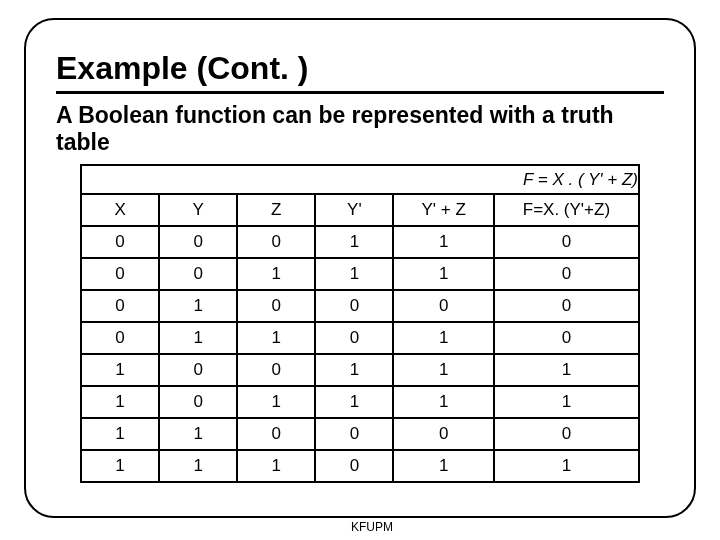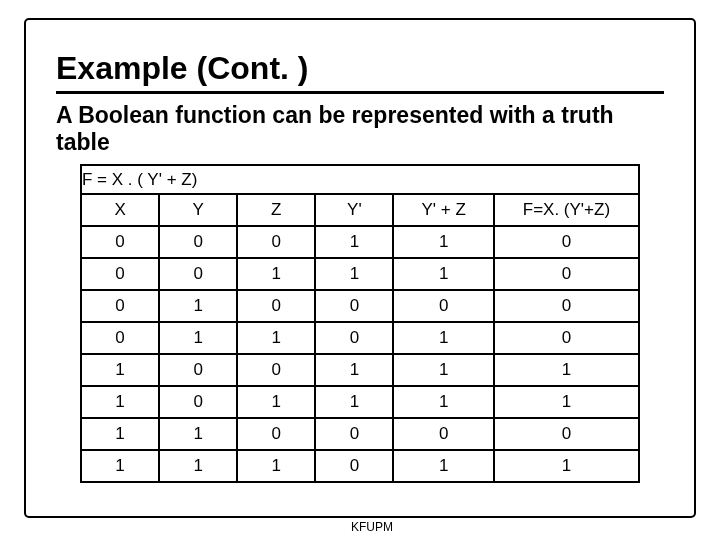--- a/index.html
+++ b/index.html
@@ -16,21 +16,21 @@
     width: 720px;
     height: 540px;
     padding: 18px 24px 10px 24px;
     position: relative;
   }
   .frame {
     box-sizing: border-box;
     width: 100%;
     height: 500px;
     border: 2px solid #000;
-    border-radius: 5px;
+    border-radius: 30px;
     padding: 22px 30px 0 30px;
     position: relative;
   }
   .title {
     font-size: 32px;
     font-weight: bold;
     margin: 8px 0 4px 0;
     font-family: Arial, Helvetica, sans-serif;
   }
   .title-rule {
@@ -56,24 +56,25 @@
     border: 2px solid #000;
     text-align: center;
     font-size: 17px;
     padding: 3px 0;
     font-weight: normal;
     height: 24px;
   }
   .table-caption {
     border: 2px solid #000;
     border-bottom: 0;
-    text-align: left;
+    text-align: right;
     font-size: 17px;
     padding: 4px 0 3px 0;
     font-weight: normal;
+    font-style: italic;
   }
   colgroup col.c1 { width: 14%; }
   colgroup col.c2 { width: 14%; }
   colgroup col.c3 { width: 14%; }
   colgroup col.c4 { width: 14%; }
   colgroup col.c5 { width: 18%; }
   colgroup col.c6 { width: 26%; }
   .footer {
     position: absolute;
     bottom: 6px;

